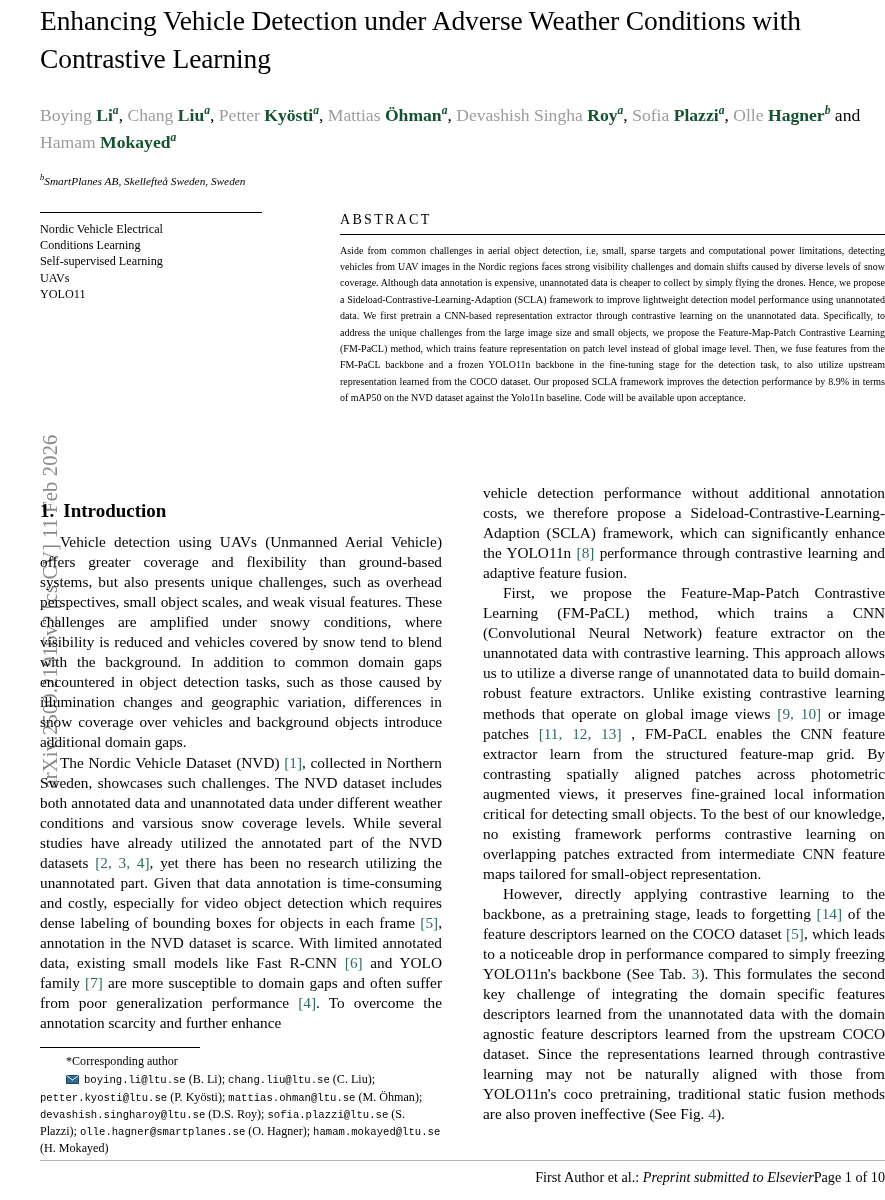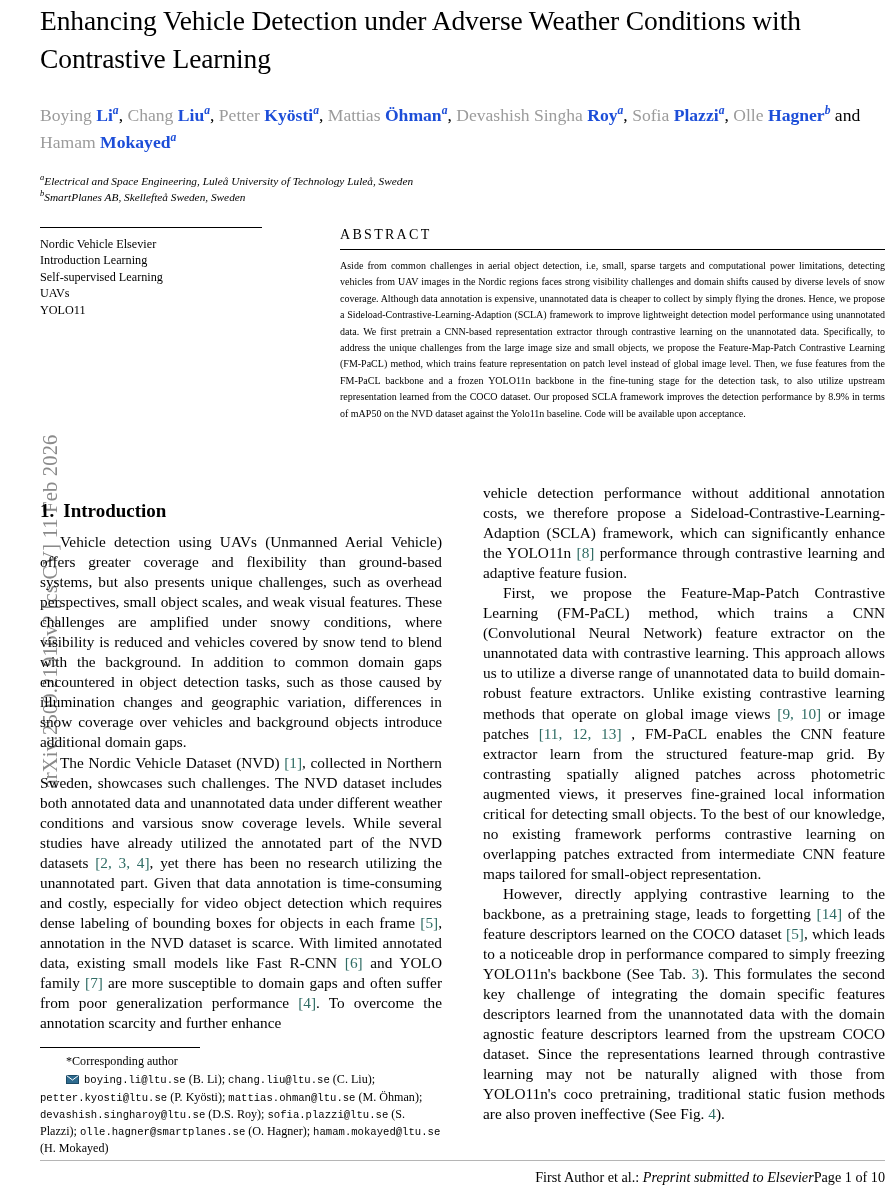--- a/index.html
+++ b/index.html
@@ -59,21 +59,21 @@
   }
 
   
   #authors {
     margin-top: 24px;
     font-size: 17.6px;
     line-height: 27px;
     color: #9b9b9b;
   }
   #authors .sur {
-    color: #1d4ed8;
+    color: #14532d;
     font-weight: bold;
   }
   #authors .given { color: #9b9b9b; }
   #authors .plain { color: #000000; }
   #authors sup {
     font-size: 0.66em;
     font-style: italic;
     vertical-align: super;
     line-height: 0;
   }
@@ -220,31 +220,30 @@
   <div class="stamp-text">arXiv:2509.21916v2  [cs.CV]  11 Feb 2026</div>
 </div>
 
 <div id="page">
 
   <h1 id="title">Enhancing Vehicle Detection under Adverse Weather Conditions with Contrastive Learning</h1>
 
   <div id="authors"><span class="given">Boying </span><span class="sur">Li<sup>a</sup></span><span class="plain">, </span><span class="given">Chang </span><span class="sur">Liu<sup>a</sup></span><span class="plain">, </span><span class="given">Petter </span><span class="sur">Kyösti<sup>a</sup></span><span class="plain">, </span><span class="given">Mattias </span><span class="sur">Öhman<sup>a</sup></span><span class="plain">, </span><span class="given">Devashish Singha </span><span class="sur">Roy<sup>a</sup></span><span class="plain">, </span><span class="given">Sofia </span><span class="sur">Plazzi<sup>a</sup></span><span class="plain">, </span><span class="given">Olle </span><span class="sur">Hagner<sup>b</sup></span><span class="plain"> and </span><span class="given">Hamam </span><span class="sur">Mokayed<sup>a</sup></span></div>
 
   <div id="affiliations">
-      <div><sup>a</sup><span>Electrical and Space Engineering, Luleå University of Technology Luleå, Sweden</span></div>
       <div><sup>b</sup><span>SmartPlanes AB, Skellefteå  Sweden, Sweden</span></div>
     </div>
 
   <div id="band">
 
     <div id="article-info">
       <hr class="band-rule">
       <div id="keywords">
-        <span class="kw">Nordic Vehicle Elsevier</span>
-        <span class="kw">Introduction Learning</span>
+        <span class="kw">Nordic Vehicle Electrical</span>
+        <span class="kw">Conditions Learning</span>
         <span class="kw">Self-supervised Learning</span>
         <span class="kw">UAVs</span>
         <span class="kw">YOLO11</span>
       </div>
     </div>
 
     <div id="abstract-col">
       <div class="band-head">ABSTRACT</div>
       <hr class="band-rule">
       <div id="abstract-text">Aside from common challenges in aerial object detection, i.e, small, sparse targets and computational power limitations, detecting vehicles from UAV images in the Nordic regions faces strong visibility challenges and domain shifts caused by diverse levels of snow coverage. Although data annotation is expensive, unannotated data is cheaper to collect by simply flying the drones. Hence, we propose a Sideload-Contrastive-Learning-Adaption (SCLA) framework to improve lightweight detection model performance using unannotated data. We first pretrain a CNN-based representation extractor through contrastive learning on the unannotated data. Specifically, to address the unique challenges from the large image size and small objects, we propose the Feature-Map-Patch Contrastive Learning (FM-PaCL) method, which trains feature representation on patch level instead of global image level. Then, we fuse features from the FM-PaCL backbone and a frozen YOLO11n backbone in the fine-tuning stage for the detection task, to also utilize upstream representation learned from the COCO dataset. Our proposed SCLA framework improves the detection performance by 8.9% in terms of mAP50 on the NVD dataset against the Yolo11n baseline. Code will be available upon acceptance.</div>

